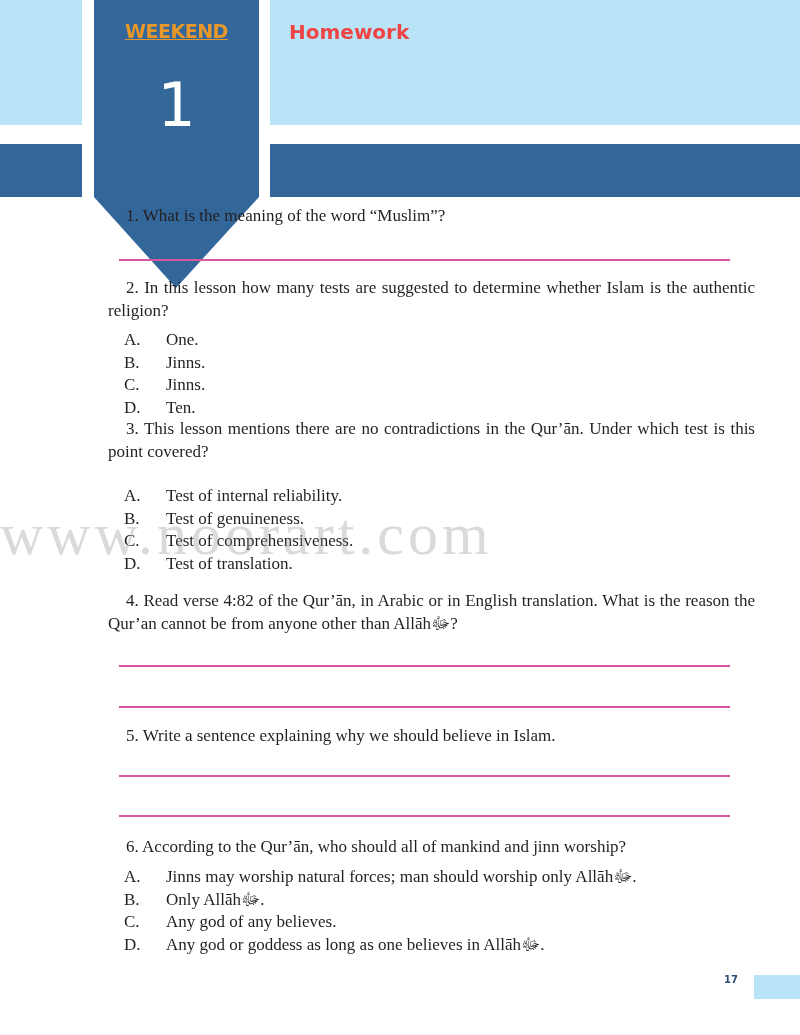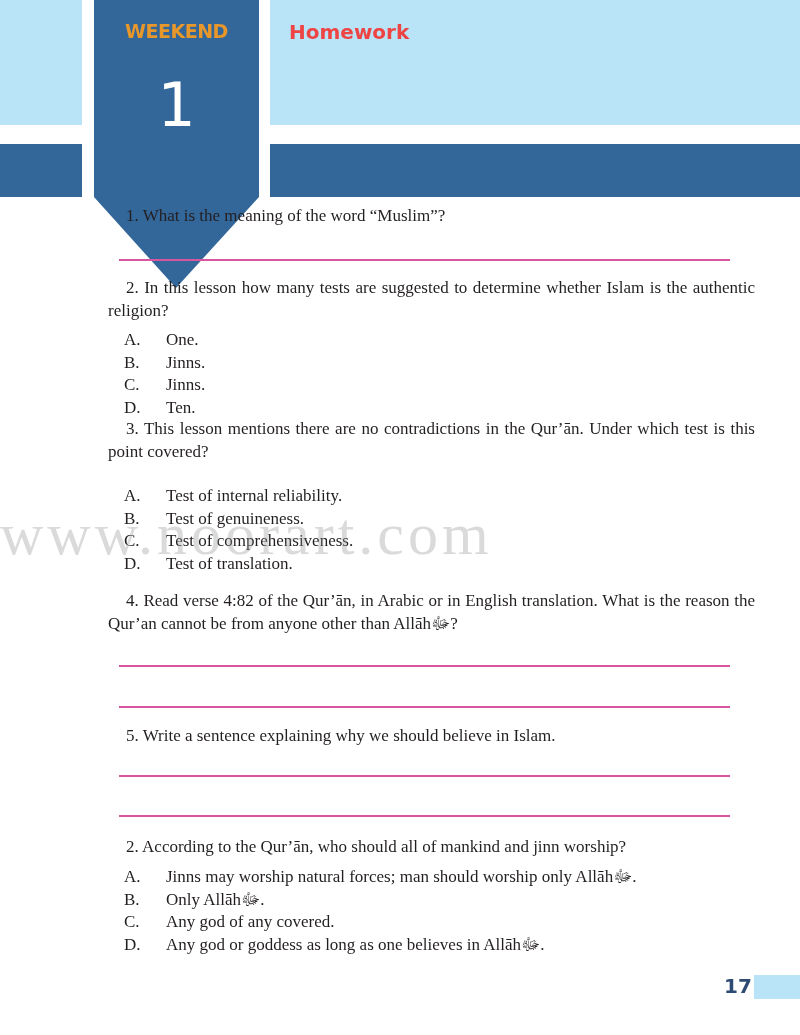--- a/index.html
+++ b/index.html
@@ -5,34 +5,34 @@
   html, body { margin: 0; padding: 0; }
   body { width: 800px; height: 1035px; background: #ffffff; position: relative; overflow: hidden;
          font-family: "Liberation Serif", "DejaVu Serif", serif; color: #231f20; }
   .band-light-left { position: absolute; left: 0; top: 0; width: 82px; height: 125px; background: #b9e3f7; }
   .band-light-right { position: absolute; left: 270px; top: 0; width: 530px; height: 125px; background: #b9e3f7; }
   .band-dark-left { position: absolute; left: 0; top: 144px; width: 82px; height: 53px; background: #336699; }
   .band-dark-right { position: absolute; left: 270px; top: 144px; width: 530px; height: 53px; background: #336699; }
   .badge { position: absolute; left: 94px; top: 0; width: 165px; height: 288px; }
   .badge svg { position: absolute; left: 0; top: 0; }
   .badge-word { position: absolute; left: 0; top: 20px; width: 165px; text-align: center;
-                font-family: "DejaVu Sans", sans-serif; font-size: 19px; font-weight: bold; color: #e8972a; letter-spacing: -0.5px; }
+                font-family: "DejaVu Sans", sans-serif; font-size: 19px; font-weight: bold; color: #e8972a; letter-spacing: -0.5px; text-decoration: underline; }
   .badge-num { position: absolute; left: 0; top: 70px; width: 165px; text-align: center;
                font-family: "DejaVu Sans", sans-serif; font-size: 60px; color: #ffffff; font-weight: normal; }
   .hw-title { position: absolute; left: 289px; top: 20px; font-family: "DejaVu Sans", sans-serif;
               font-size: 20px; font-weight: bold; color: #ef4444; }
   .q { position: absolute; left: 72px; width: 683px; font-size: 17px; line-height: 23px; text-align: justify; }
   .q .first { text-indent: 18px; display: block; margin-left: 36px; }
   .opts { position: absolute; left: 124px; font-size: 17px; line-height: 22.6px; }
   .opt { display: flex; }
   .opt .lt { width: 42px; }
   .line { position: absolute; left: 119px; width: 611px; height: 2px; background: #d8559f; }
   .wm { position: absolute; left: 0; top: 500px; width: 735px; font-family: Liberation Serif, serif;
         font-size: 60px; color: rgba(150,150,150,0.35); letter-spacing: 4px; white-space: nowrap; pointer-events: none; }
-  .pg { position: absolute; left: 724px; top: 974px; font-family: "DejaVu Sans", sans-serif; font-size: 20px; font-weight: bold; color: #2d4b73; }
+  .pg { position: absolute; left: 724px; top: 974px; font-family: "DejaVu Sans", sans-serif; font-size: 10px; font-weight: bold; color: #2d4b73; }
   .pg-bar { position: absolute; left: 754px; top: 975px; width: 46px; height: 24px; background: #b9e3f7; }
 </style>
 </head>
 <body>
 
 <div class="band-light-left"></div>
 <div class="band-light-right"></div>
 <div class="band-dark-left"></div>
 <div class="band-dark-right"></div>
 
@@ -100,34 +100,34 @@
 <div class="line" style="top:665px;"></div>
 <div class="line" style="top:706px;"></div>
 
 <div class="q" style="top:724px;">
   <span class="first">5. Write a sentence explaining why we should believe in Islam.</span>
 </div>
 <div class="line" style="top:775px;"></div>
 <div class="line" style="top:815px;"></div>
 
 <div class="q" style="top:835px;">
-  <span class="first">2. According to the Qur’ān, who should all of mankind and jinn worship?</span>
+  <span class="first">6. According to the Qur’ān, who should all of mankind and jinn worship?</span>
 </div>
 <div class="opts" style="top:866px;">
   <div class="opt">
       <span class="lt">A.</span>
       <span>Jinns may worship natural forces; man should worship only Allāhﷻ.</span>
     </div>
   <div class="opt">
       <span class="lt">B.</span>
       <span>Only Allāhﷻ.</span>
     </div>
   <div class="opt">
       <span class="lt">C.</span>
-      <span>Any god of any covered.</span>
+      <span>Any god of any believes.</span>
     </div>
   <div class="opt">
       <span class="lt">D.</span>
       <span>Any god or goddess as long as one believes in Allāhﷻ.</span>
     </div>
 </div>
 
 <div class="wm">www.noorart.com</div>
 
 <div class="pg">17</div>

